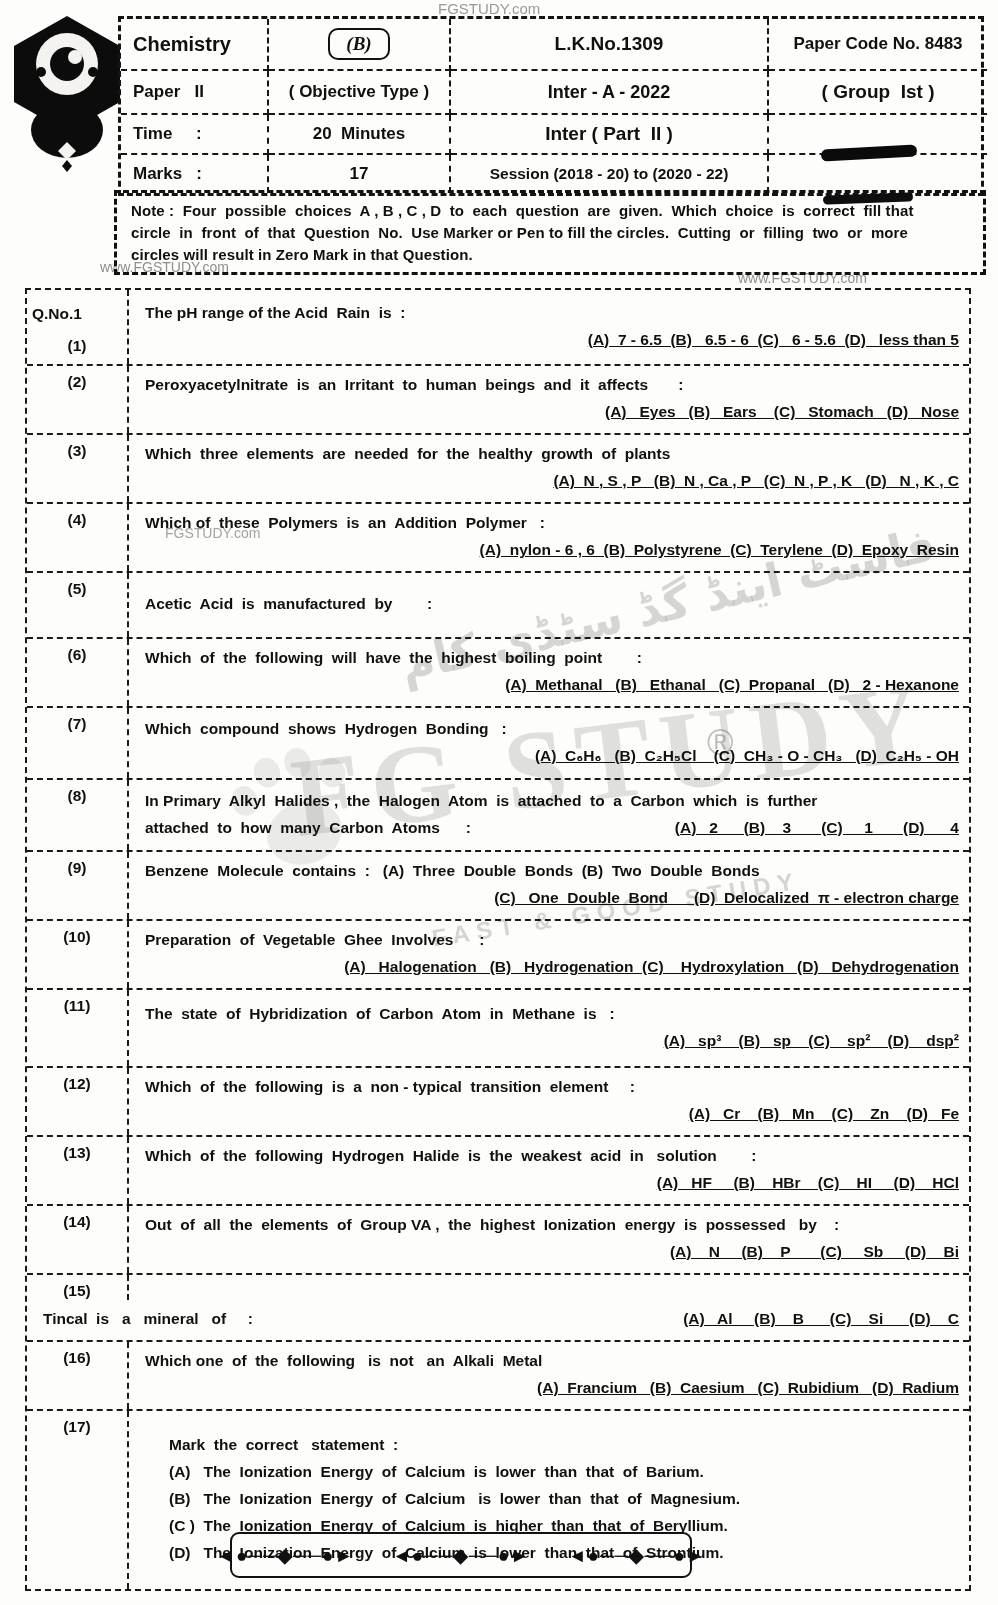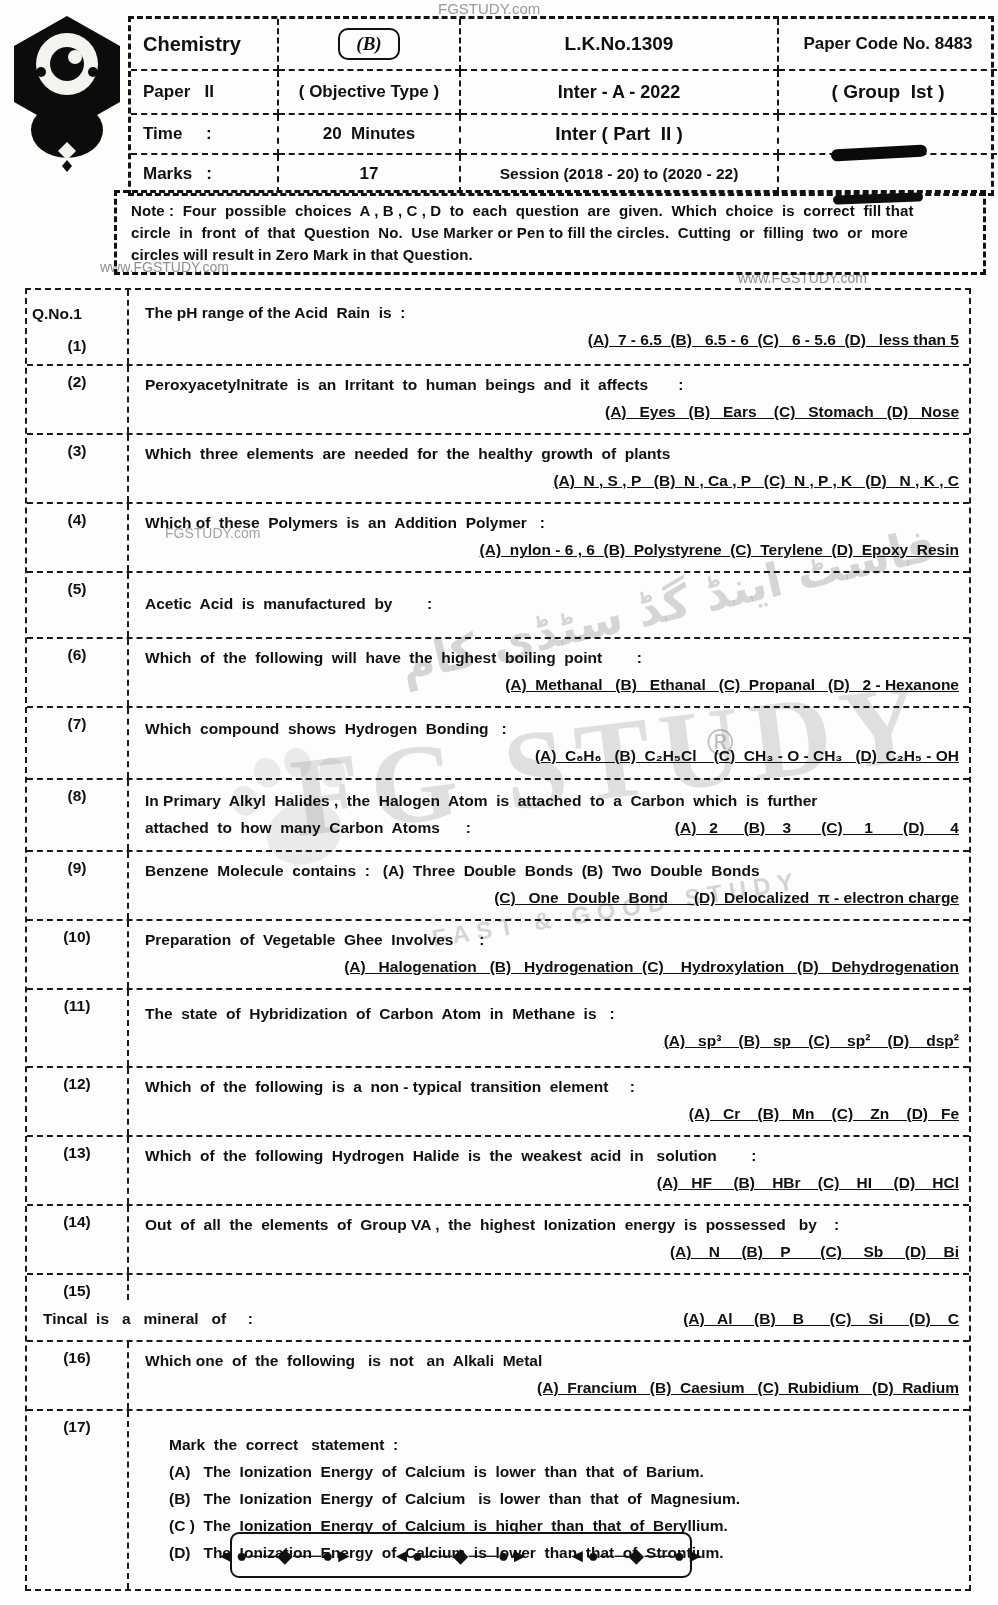--- a/index.html
+++ b/index.html
@@ -34,21 +34,21 @@
   .paw i{position:absolute;background:#8d8d8d;border-radius:50%;}
   .paw .pad{left:22px;top:55px;width:76px;height:62px;}
   .paw .t1{left:0px;top:22px;width:26px;height:30px;}
   .paw .t2{left:30px;top:2px;width:26px;height:30px;}
   .paw .t3{left:62px;top:2px;width:26px;height:30px;}
   .paw .t4{left:92px;top:22px;width:26px;height:30px;}
   
   .emblem{position:absolute;left:8px;top:14px;z-index:1;}
   
   .hdr{
-    position:absolute;left:128px;top:16px;width:866px;z-index:1;
+    position:absolute;left:118px;top:16px;width:866px;z-index:1;
     display:grid;grid-template-columns:148px 182px 318px 218px;
     grid-template-rows:52px 44px 40px 38px;
     border:3px dashed #141414;box-sizing:border-box;
   }
   .hcell{
     border-right:2px dashed #161616;border-bottom:2px dashed #161616;
     display:flex;align-items:center;justify-content:center;
     font-size:17px;white-space:pre-wrap;box-sizing:border-box;padding:0 4px;
   }
   .hcell.colend{border-right:none;}

